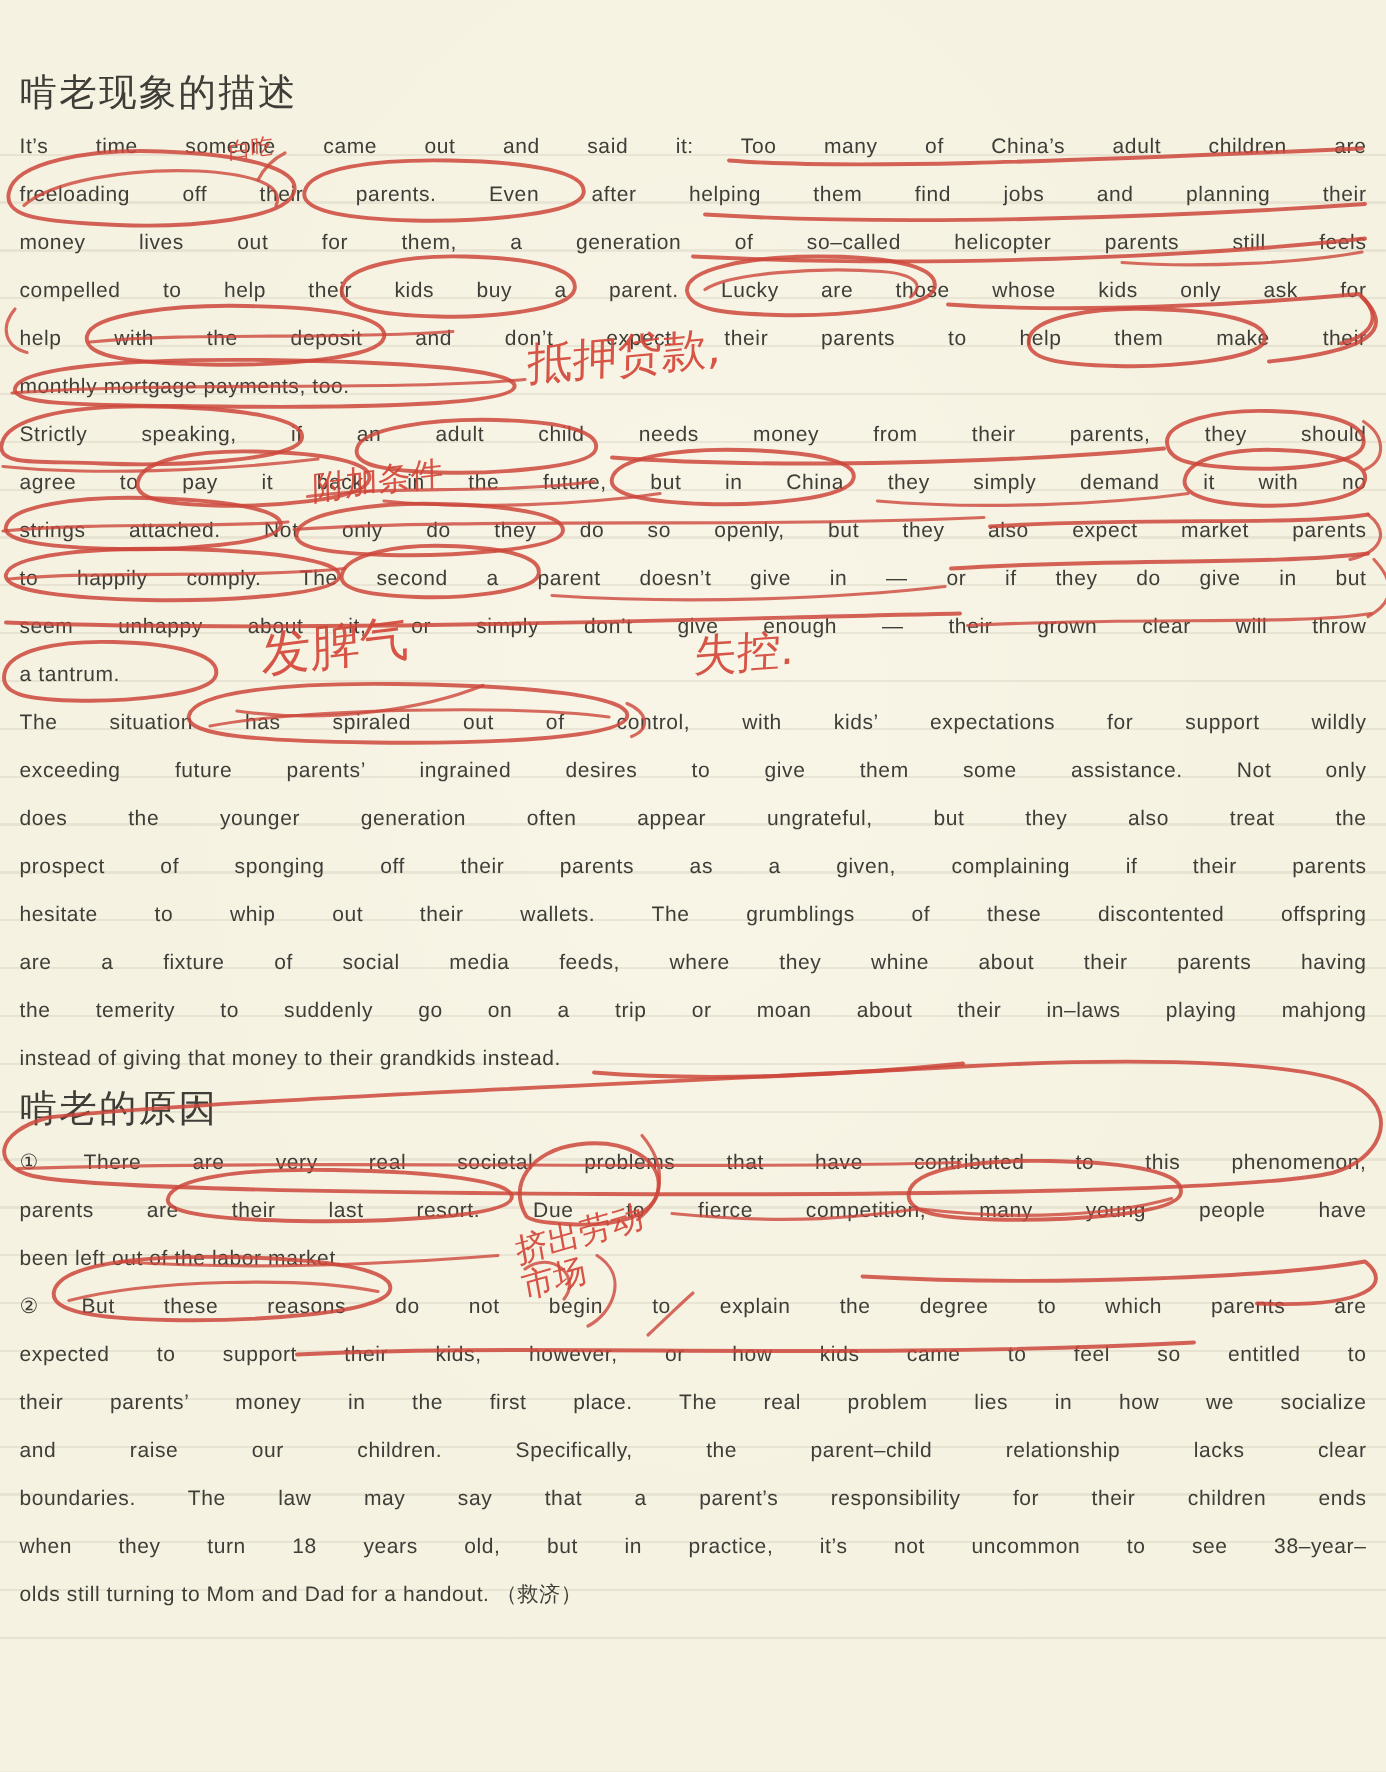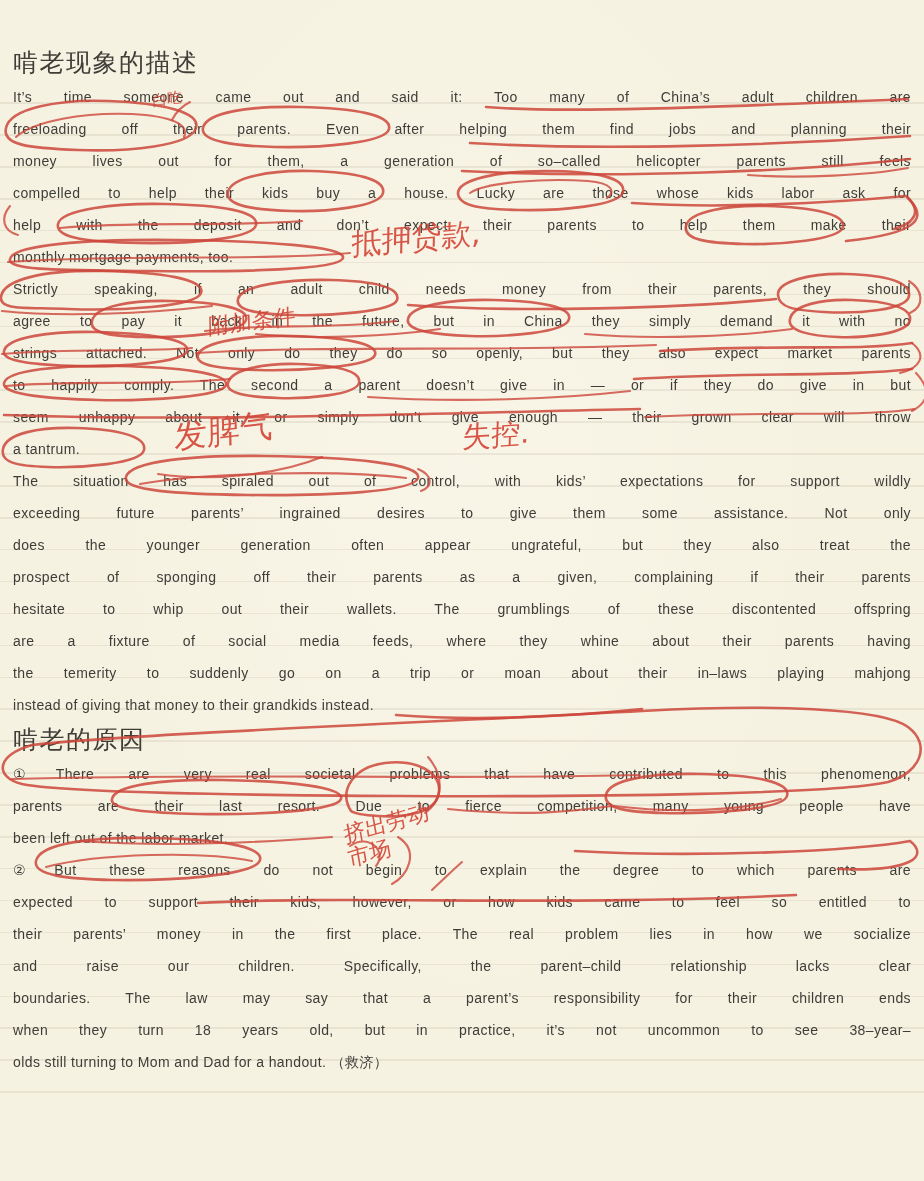--- a/index.html
+++ b/index.html
@@ -41,21 +41,21 @@
 <body>
 
 <div id="page">
   <div id="rules"></div>
 
   <div id="textcol">
       <div class="line cn">啃老现象的描述</div>
       <div class="line just">It’s time someone came out and said it: Too many of China’s adult children are</div>
       <div class="line just">freeloading off their parents. Even after helping them find jobs and planning their</div>
       <div class="line just">money lives out for them, a generation of so–called helicopter parents still feels</div>
-      <div class="line just">compelled to help their kids buy a house. Lucky are those whose kids labor ask for</div>
+      <div class="line just">compelled to help their kids buy a parent. Lucky are those whose kids only ask for</div>
       <div class="line just">help with the deposit and don’t expect their parents to help them make their</div>
       <div class="line">monthly mortgage payments, too.</div>
       <div class="line just">Strictly speaking, if an adult child needs money from their parents, they should</div>
       <div class="line just">agree to pay it back in the future, but in China they simply demand it with no</div>
       <div class="line just">strings attached. Not only do they do so openly, but they also expect market parents</div>
       <div class="line just">to happily comply. The second a parent doesn’t give in — or if they do give in but</div>
       <div class="line just">seem unhappy about it, or simply don’t give enough — their grown clear will throw</div>
       <div class="line">a tantrum.</div>
       <div class="line just">The situation has spiraled out of control, with kids’ expectations for support wildly</div>
       <div class="line just">exceeding future parents’ ingrained desires to give them some assistance. Not only</div>

